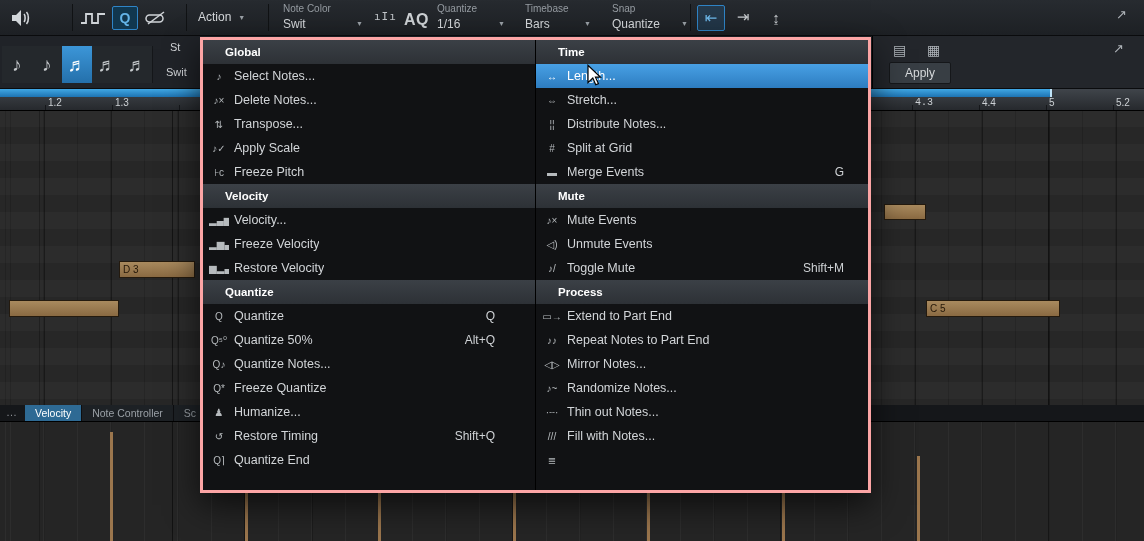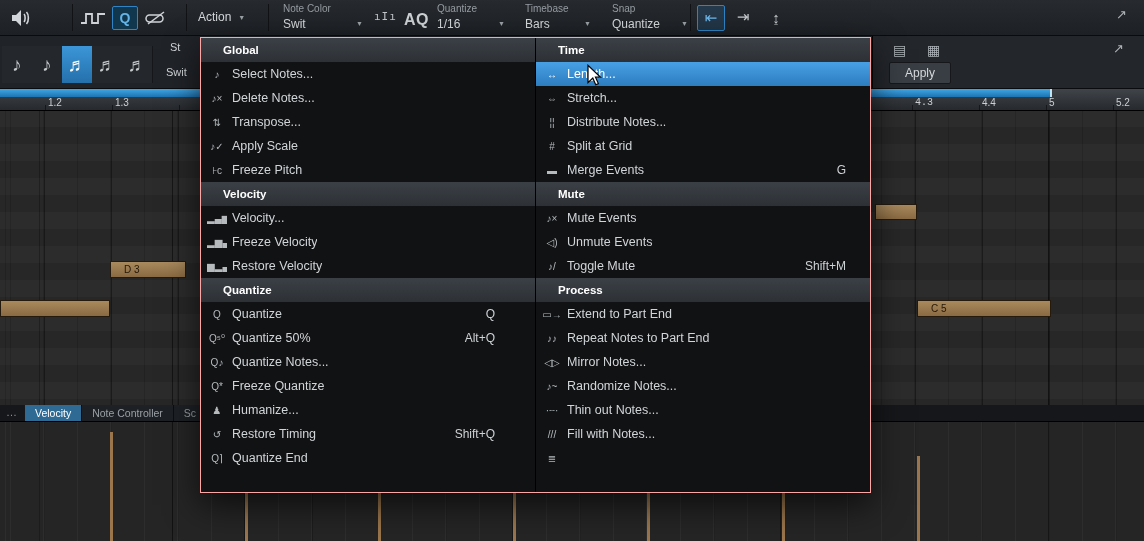--- a/index.html
+++ b/index.html
@@ -50,42 +50,42 @@
   
   .proll{position:absolute;left:0;top:110px;width:1144px;height:295px;background-color:#292929;
     background-image:
       repeating-linear-gradient(90deg, rgba(0,0,0,0.5) 0px, rgba(0,0,0,0.5) 1px, transparent 1px, transparent 268px),
       repeating-linear-gradient(90deg, rgba(0,0,0,0.28) 0px, rgba(0,0,0,0.28) 1px, transparent 1px, transparent 67px),
       repeating-linear-gradient(90deg, rgba(0,0,0,0.14) 0px, rgba(0,0,0,0.14) 1px, transparent 1px, transparent 33.5px),
       repeating-linear-gradient(180deg, #2c2c2c 0px, #2c2c2c 17px, #272727 17px, #272727 34px);
     background-position:244px 0,44px 0,10px 0,0 0;z-index:1;}
   .note{position:absolute;box-sizing:border-box;border:1px solid #241a0e;
         background:linear-gradient(180deg,#a98a5e,#8a6a42);color:#241708;font-size:10px;
-        line-height:15px;padding-left:13px;overflow:hidden;white-space:nowrap;}
+        line-height:15px;padding-left:3px;overflow:hidden;white-space:nowrap;margin-left:9px;}
 
   
   .tabs{position:absolute;left:0;top:405px;width:1144px;height:16px;background:#15171a;
         display:flex;align-items:stretch;z-index:2;}
   .ovf{color:#8b9095;font-size:11px;padding:1px 8px 0 6px;}
   .tab{display:flex;align-items:center;padding:0 10px;font-size:10.5px;color:#9aa0a6;
        background:#1d2125;border-right:1px solid #0d0e10;}
   .tab.active{background:#2e6a94;color:#fff;}
 
   
   .vlane{position:absolute;left:0;top:421px;width:1144px;height:120px;background-color:#252525;
     background-image:
       repeating-linear-gradient(90deg, rgba(0,0,0,0.5) 0px, rgba(0,0,0,0.5) 1px, transparent 1px, transparent 268px),
       repeating-linear-gradient(90deg, rgba(0,0,0,0.25) 0px, rgba(0,0,0,0.25) 1px, transparent 1px, transparent 67px),
       repeating-linear-gradient(90deg, rgba(255,255,255,0.035) 0px, rgba(255,255,255,0.035) 1px, transparent 1px, transparent 33.5px);
     background-position:244px 0,44px 0,10px 0;border-top:1px solid #000;z-index:1;}
   .stem{position:absolute;bottom:0;width:3px;background:#9b764d;}
 
   
   .menu{position:absolute;left:200px;top:37px;width:671px;height:456px;box-sizing:border-box;
-        background:#111214;border:1px solid #fca5a5;box-shadow:0 12px 32px rgba(0,0,0,.65);
+        background:#111214;border:3px solid #fca5a5;box-shadow:0 12px 32px rgba(0,0,0,.65);
         display:flex;z-index:50;}
   .menu-col{flex:1;display:flex;flex-direction:column;min-width:0;}
   .menu-col:first-child{border-right:1px solid #000;}
   .menu-header{flex:0 0 24px;height:24px;box-sizing:border-box;display:flex;align-items:center;
         padding-left:22px;background:linear-gradient(#3b4046,#2d3136);color:#fff;
         font-size:11.5px;font-weight:bold;}
   .menu-item{flex:0 0 24px;height:24px;box-sizing:border-box;display:flex;align-items:center;
         padding:0 24px 0 6px;color:#d2d5d8;}
   .menu-col:first-child .menu-item{padding-right:40px;}
   .menu-item.highlighted{background:linear-gradient(#48a0e4,#2d7cc0);color:#fff;}

